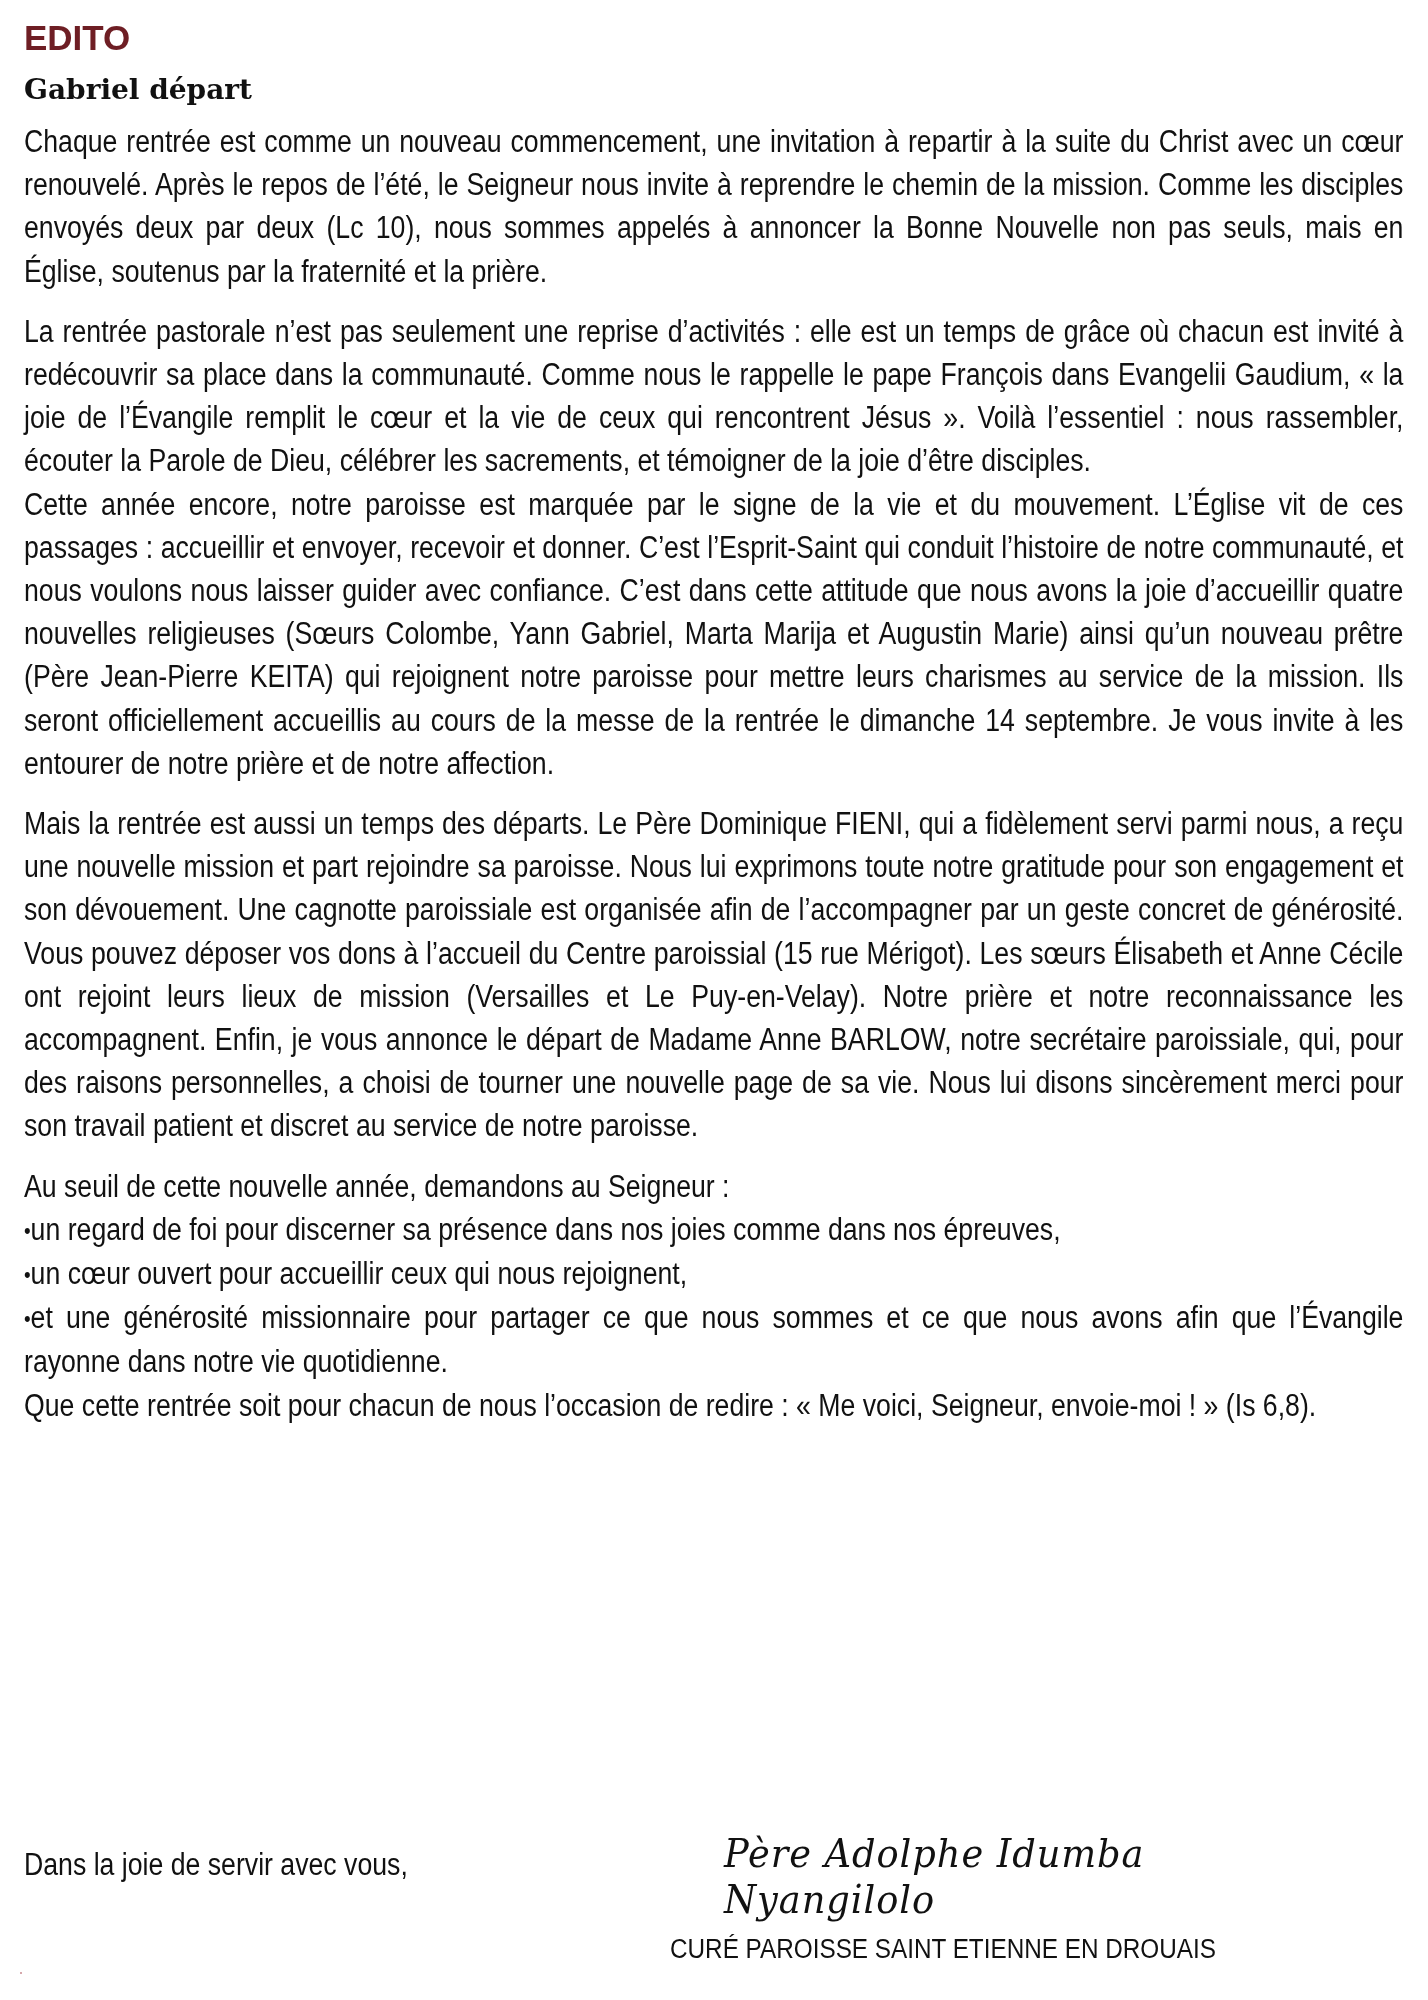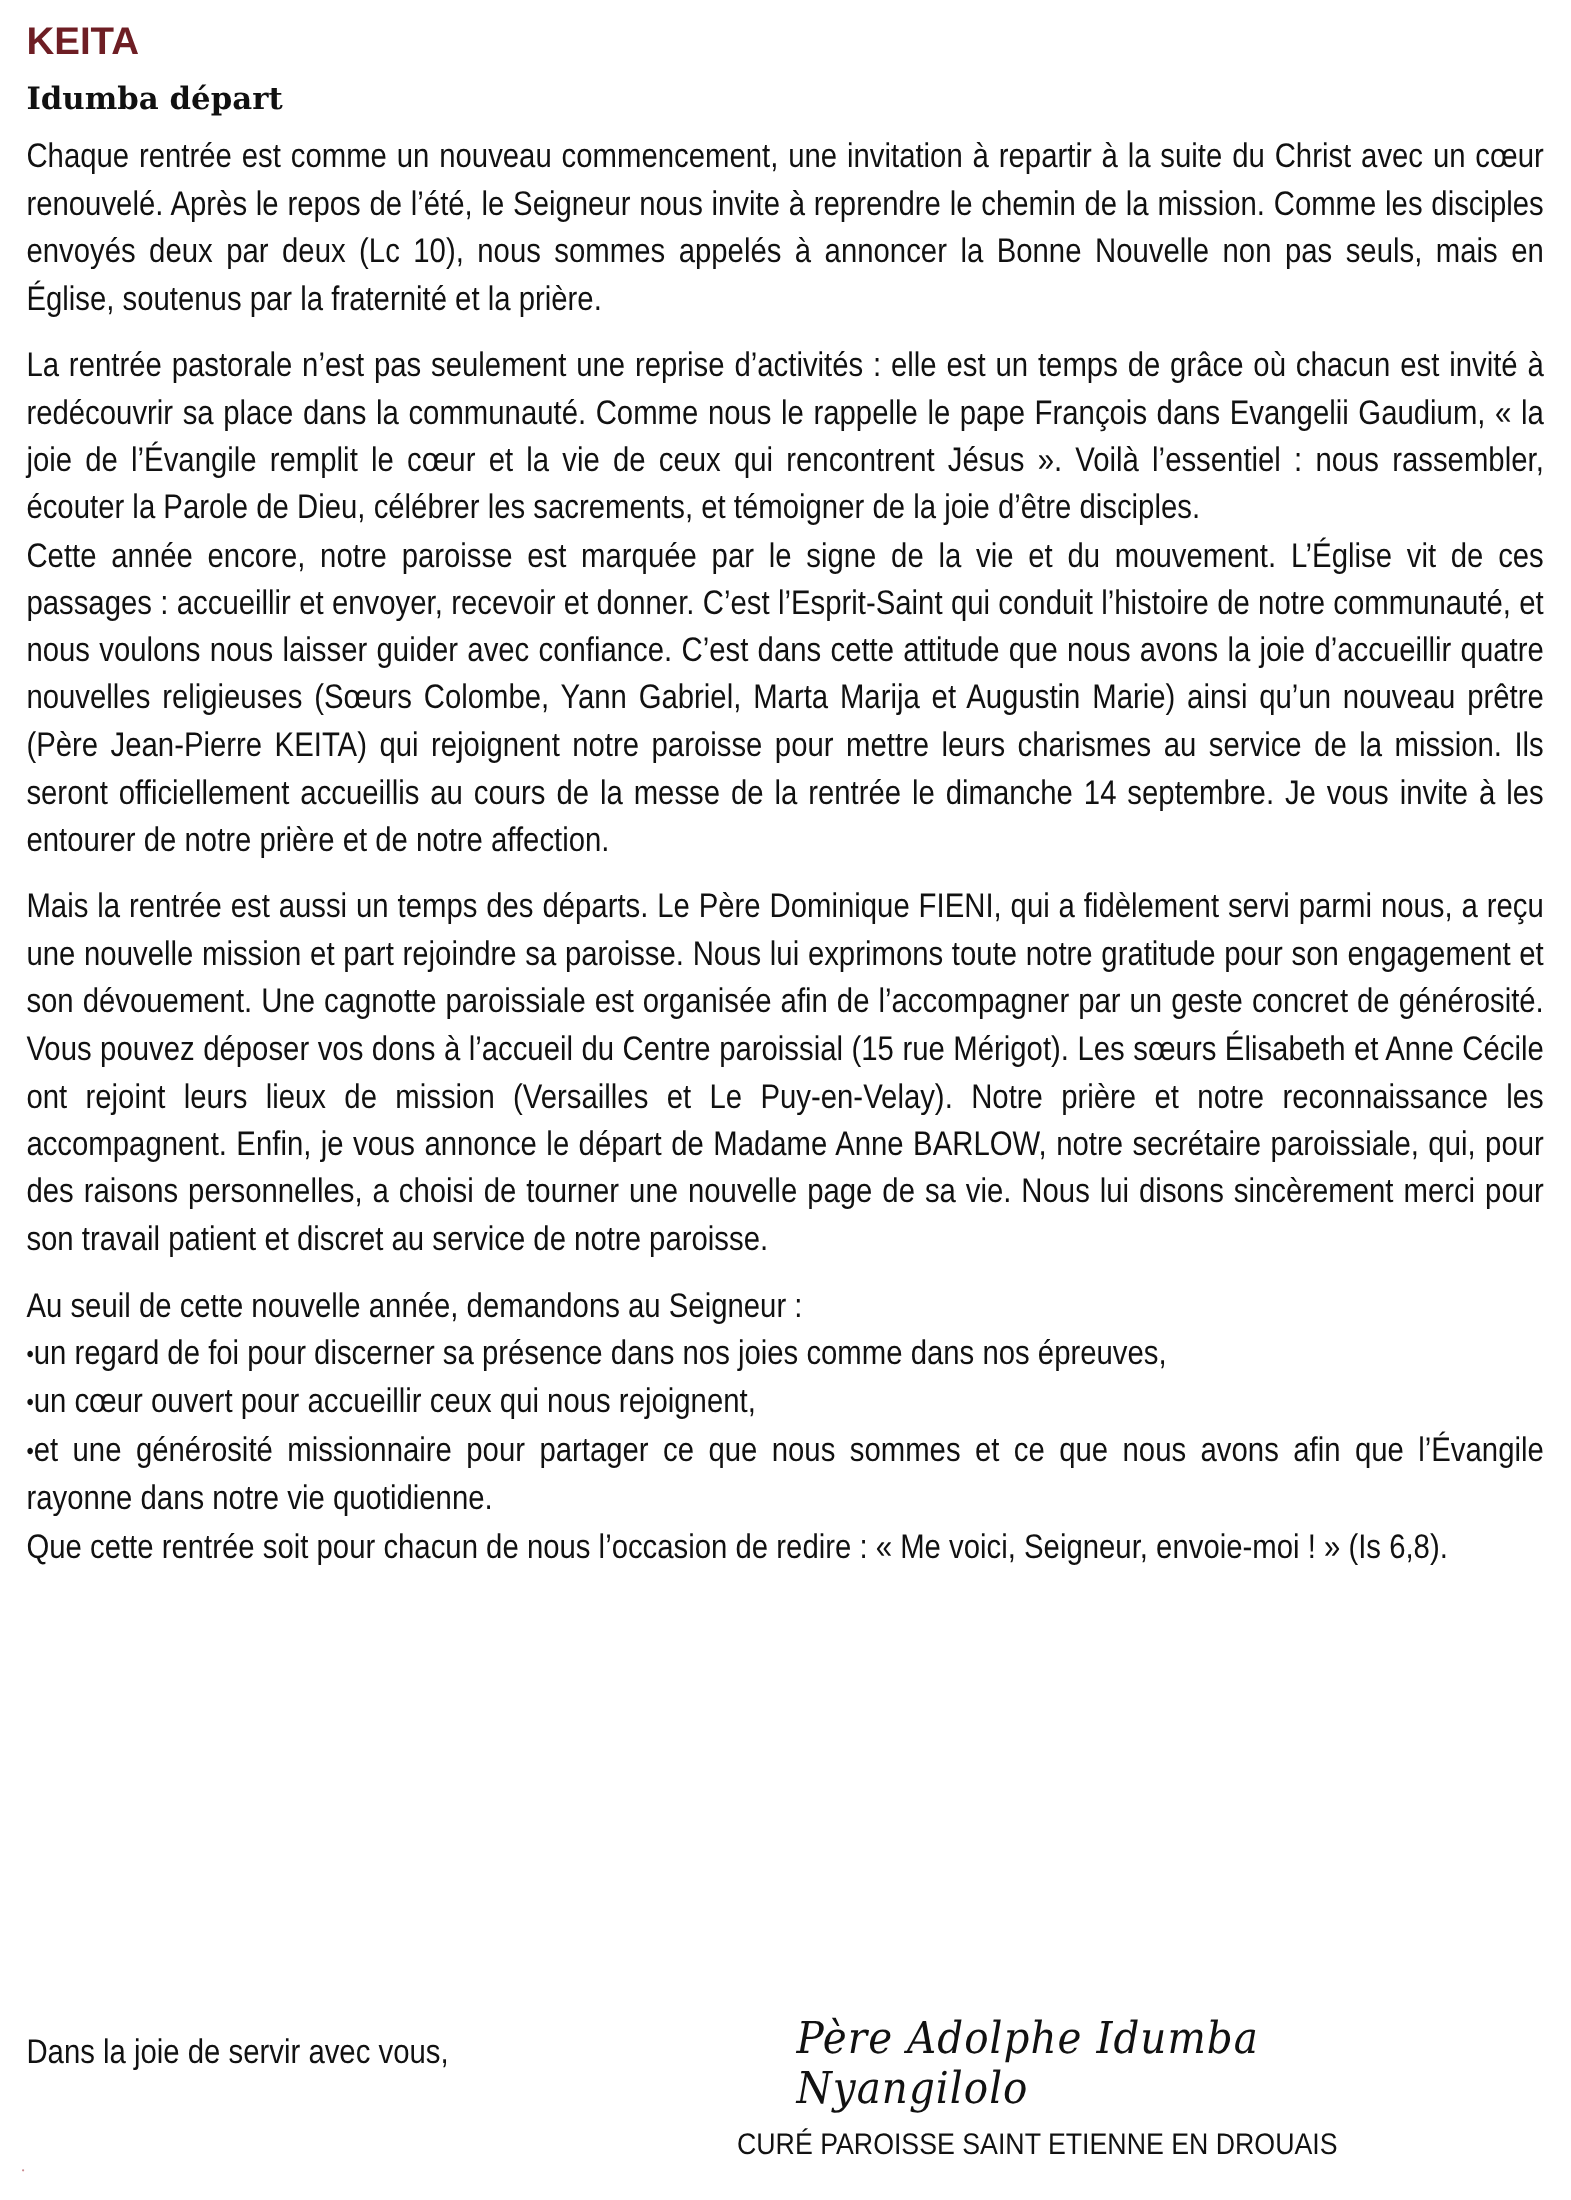--- a/index.html
+++ b/index.html
@@ -46,22 +46,22 @@
     }
     .dot {
       position: absolute; left: 20px; top: 1972px;
       width: 2px; height: 2px; background: #c98a8f; border-radius: 1px;
     }
   </style>
 </head>
 <body>
 
 <div class="page">
-  <div class="edito">KEITA</div>
-  <div class="subtitle">Idumba départ</div>
+  <div class="edito">EDITO</div>
+  <div class="subtitle">Gabriel départ</div>
 
   <div class="body">
     <p>Chaque rentrée est comme un nouveau commencement, une invitation à repartir à la suite du Christ avec un cœur renouvelé. Après le repos de l’été, le Seigneur nous invite à reprendre le chemin de la mission. Comme les disciples envoyés deux par deux (Lc 10), nous sommes appelés à annoncer la Bonne Nouvelle non pas seuls, mais en Église, soutenus par la fraternité et la prière.</p>
     <div class="gap"></div>
     <p>La rentrée pastorale n’est pas seulement une reprise d’activités : elle est un temps de grâce où chacun est invité à redécouvrir sa place dans la communauté. Comme nous le rappelle le pape François dans Evangelii Gaudium, « la joie de l’Évangile remplit le cœur et la vie de ceux qui rencontrent Jésus ». Voilà l’essentiel : nous rassembler, écouter la Parole de Dieu, célébrer les sacrements, et témoigner de la joie d’être disciples.</p>
     <p>Cette année encore, notre paroisse est marquée par le signe de la vie et du mouvement. L’Église vit de ces passages : accueillir et envoyer, recevoir et donner. C’est l’Esprit-Saint qui conduit l’histoire de notre communauté, et nous voulons nous laisser guider avec confiance. C’est dans cette attitude que nous avons la joie d’accueillir quatre nouvelles religieuses (Sœurs Colombe, Yann Gabriel, Marta Marija et Augustin Marie) ainsi qu’un nouveau prêtre (Père Jean-Pierre KEITA) qui rejoignent notre paroisse pour mettre leurs charismes au service de la mission. Ils seront officiellement accueillis au cours de la messe de la rentrée le dimanche 14 septembre. Je vous invite à les entourer de notre prière et de notre affection.</p>
     <div class="gap"></div>
     <p>Mais la rentrée est aussi un temps des départs. Le Père Dominique FIENI, qui a fidèlement servi parmi nous, a reçu une nouvelle mission et part rejoindre sa paroisse. Nous lui exprimons toute notre gratitude pour son engagement et son dévouement. Une cagnotte paroissiale est organisée afin de l’accompagner par un geste concret de générosité. Vous pouvez déposer vos dons à l’accueil du Centre paroissial (15 rue Mérigot). Les sœurs Élisabeth et Anne Cécile ont rejoint leurs lieux de mission (Versailles et Le Puy-en-Velay). Notre prière et notre reconnaissance les accompagnent. Enfin, je vous annonce le départ de Madame Anne BARLOW, notre secrétaire paroissiale, qui, pour des raisons personnelles, a choisi de tourner une nouvelle page de sa vie. Nous lui disons sincèrement merci pour son travail patient et discret au service de notre paroisse.</p>
     <div class="gap"></div>
     <p>Au seuil de cette nouvelle année, demandons au Seigneur :</p>

